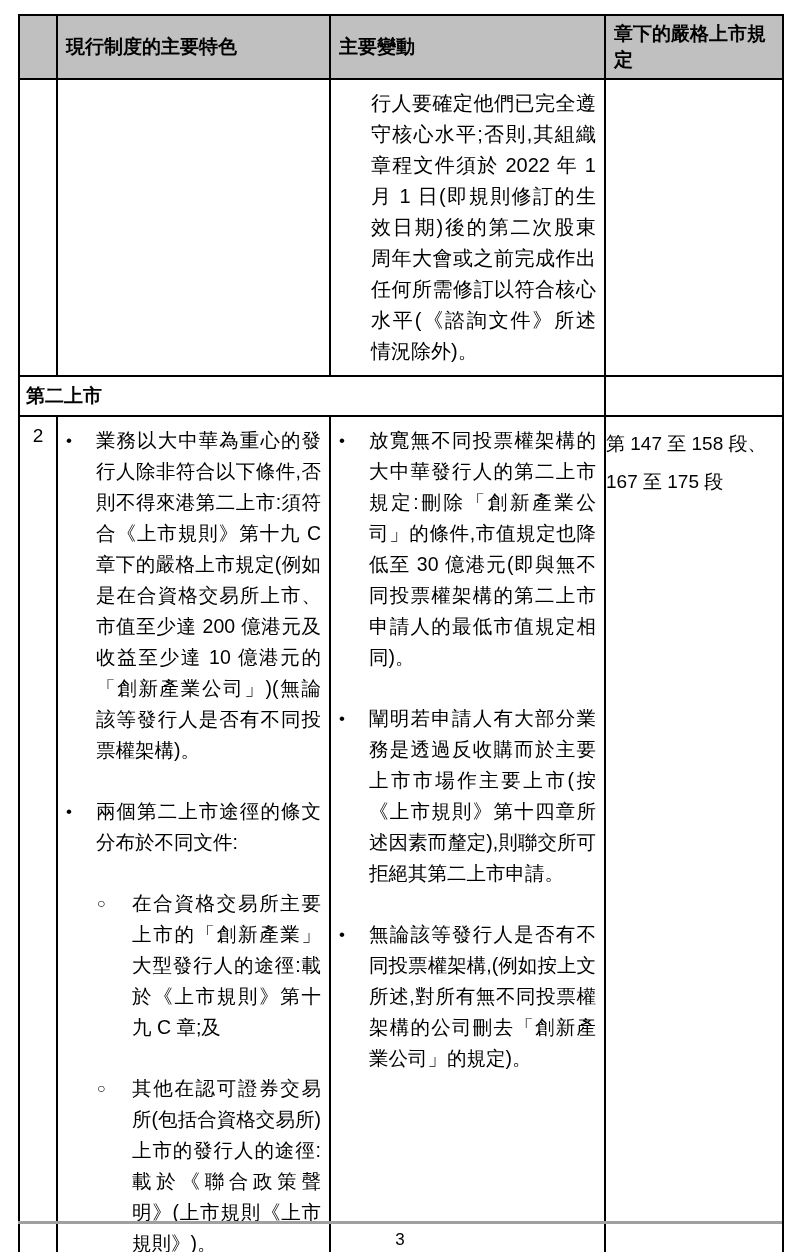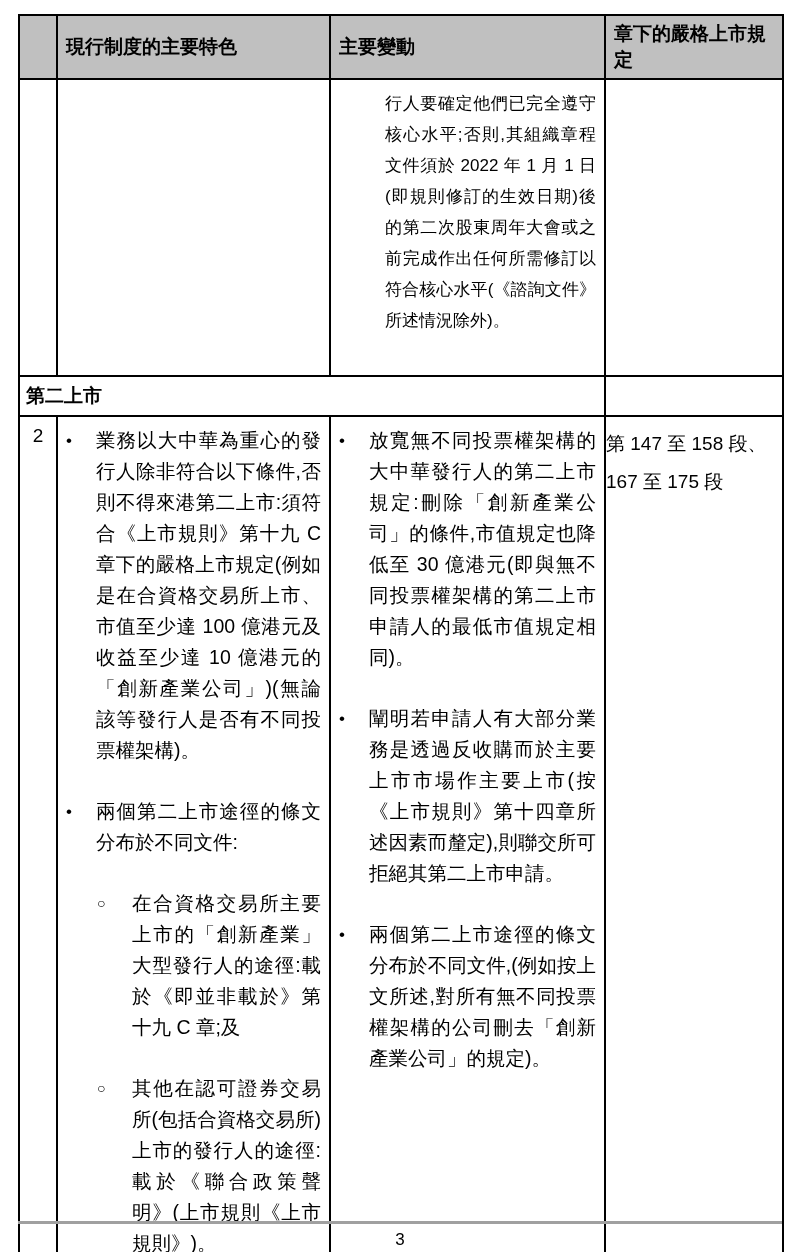--- a/index.html
+++ b/index.html
@@ -43,24 +43,24 @@
   }
   td.body-cell { padding: 8px 8px 8px 8px; line-height: 31px; }
   td.section-cell {
     font-weight: bold;
     padding: 6px 6px;
     vertical-align: middle;
     font-size: 19.5px;
     margin-left: 8px;
   }
   .cont-para {
-    margin-left: 46px;
+    margin-left: 32px;
     text-align: justify;
     line-height: 31px;
-    font-size: 17px;
+    font-size: 20px;
   }
   .bullet {
     display: flex;
     align-items: flex-start;
     margin-bottom: 30px;
     font-size: 19.5px;
   }
   .bullet:last-child { margin-bottom: 0; }
   .bullet .marker {
     flex: 0 0 30px;
@@ -133,48 +133,48 @@
       <td class="section-cell" colspan="3">第二上市</td>
       <td></td>
     </tr>
 
     <tr class="r-main">
       <td class="num-cell">2</td>
 
       <td class="body-cell">
         <div class="bullet">
           <span class="marker">•</span>
-          <div class="btext">業務以大中華為重心的發行人除非符合以下條件,否則不得來港第二上市:須符合《上市規則》第十九 C 章下的嚴格上市規定(例如是在合資格交易所上市、市值至少達 100 億港元及收益至少達 10 億港元的「創新產業公司」)(無論該等發行人是否有不同投票權架構)。</div>
+          <div class="btext">業務以大中華為重心的發行人除非符合以下條件,否則不得來港第二上市:須符合《上市規則》第十九 C 章下的嚴格上市規定(例如是在合資格交易所上市、市值至少達 200 億港元及收益至少達 10 億港元的「創新產業公司」)(無論該等發行人是否有不同投票權架構)。</div>
         </div>
         <div class="bullet">
           <span class="marker">•</span>
           <div class="btext">兩個第二上市途徑的條文分布於不同文件:</div>
         </div>
         <div class="bullet sub">
           <span class="marker">○</span>
-          <div class="btext">在合資格交易所主要上市的「創新產業」大型發行人的途徑:載於《即並非載於》第十九 C 章;及</div>
+          <div class="btext">在合資格交易所主要上市的「創新產業」大型發行人的途徑:載於《上市規則》第十九 C 章;及</div>
         </div>
         <div class="bullet sub">
           <span class="marker">○</span>
           <div class="btext">其他在認可證券交易所(包括合資格交易所)上市的發行人的途徑:載於《聯合政策聲明》(上市規則《上市規則》)。</div>
         </div>
       </td>
 
       <td class="body-cell">
         <div class="bullet">
           <span class="marker">•</span>
           <div class="btext">放寬無不同投票權架構的大中華發行人的第二上市規定:刪除「創新產業公司」的條件,市值規定也降低至 30 億港元(即與無不同投票權架構的第二上市申請人的最低市值規定相同)。</div>
         </div>
         <div class="bullet">
           <span class="marker">•</span>
           <div class="btext">闡明若申請人有大部分業務是透過反收購而於主要上市市場作主要上市(按《上市規則》第十四章所述因素而釐定),則聯交所可拒絕其第二上市申請。</div>
         </div>
         <div class="bullet">
           <span class="marker">•</span>
-          <div class="btext">兩個第二上市途徑的條文分布於不同文件,(例如按上文所述,對所有無不同投票權架構的公司刪去「創新產業公司」的規定)。</div>
+          <div class="btext">無論該等發行人是否有不同投票權架構,(例如按上文所述,對所有無不同投票權架構的公司刪去「創新產業公司」的規定)。</div>
         </div>
       </td>
 
       <td class="ref-cell">
         <div class="ref-line">第 147 至 158 段、</div>
         <div class="ref-line">167 至 175 段</div>
       </td>
     </tr>
   </tbody>
     </table>

